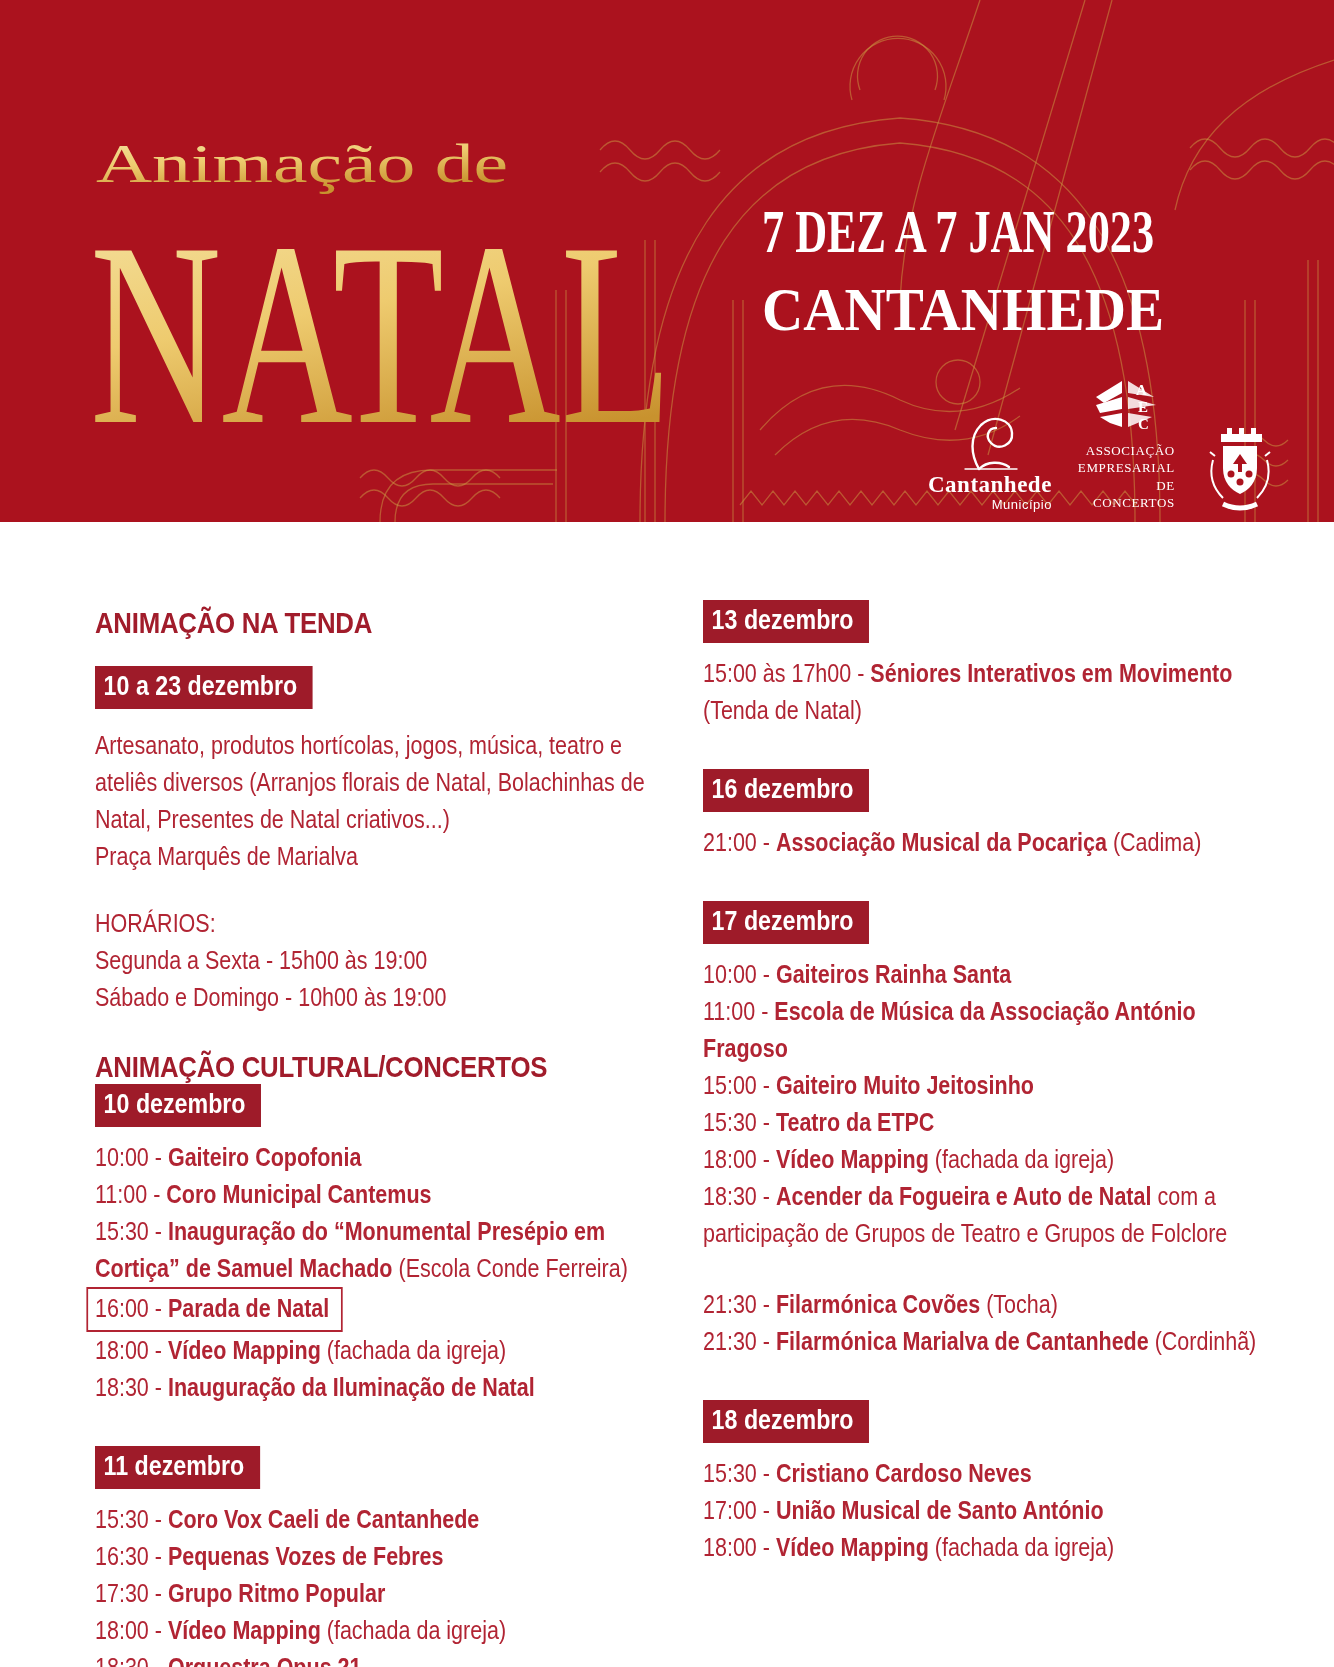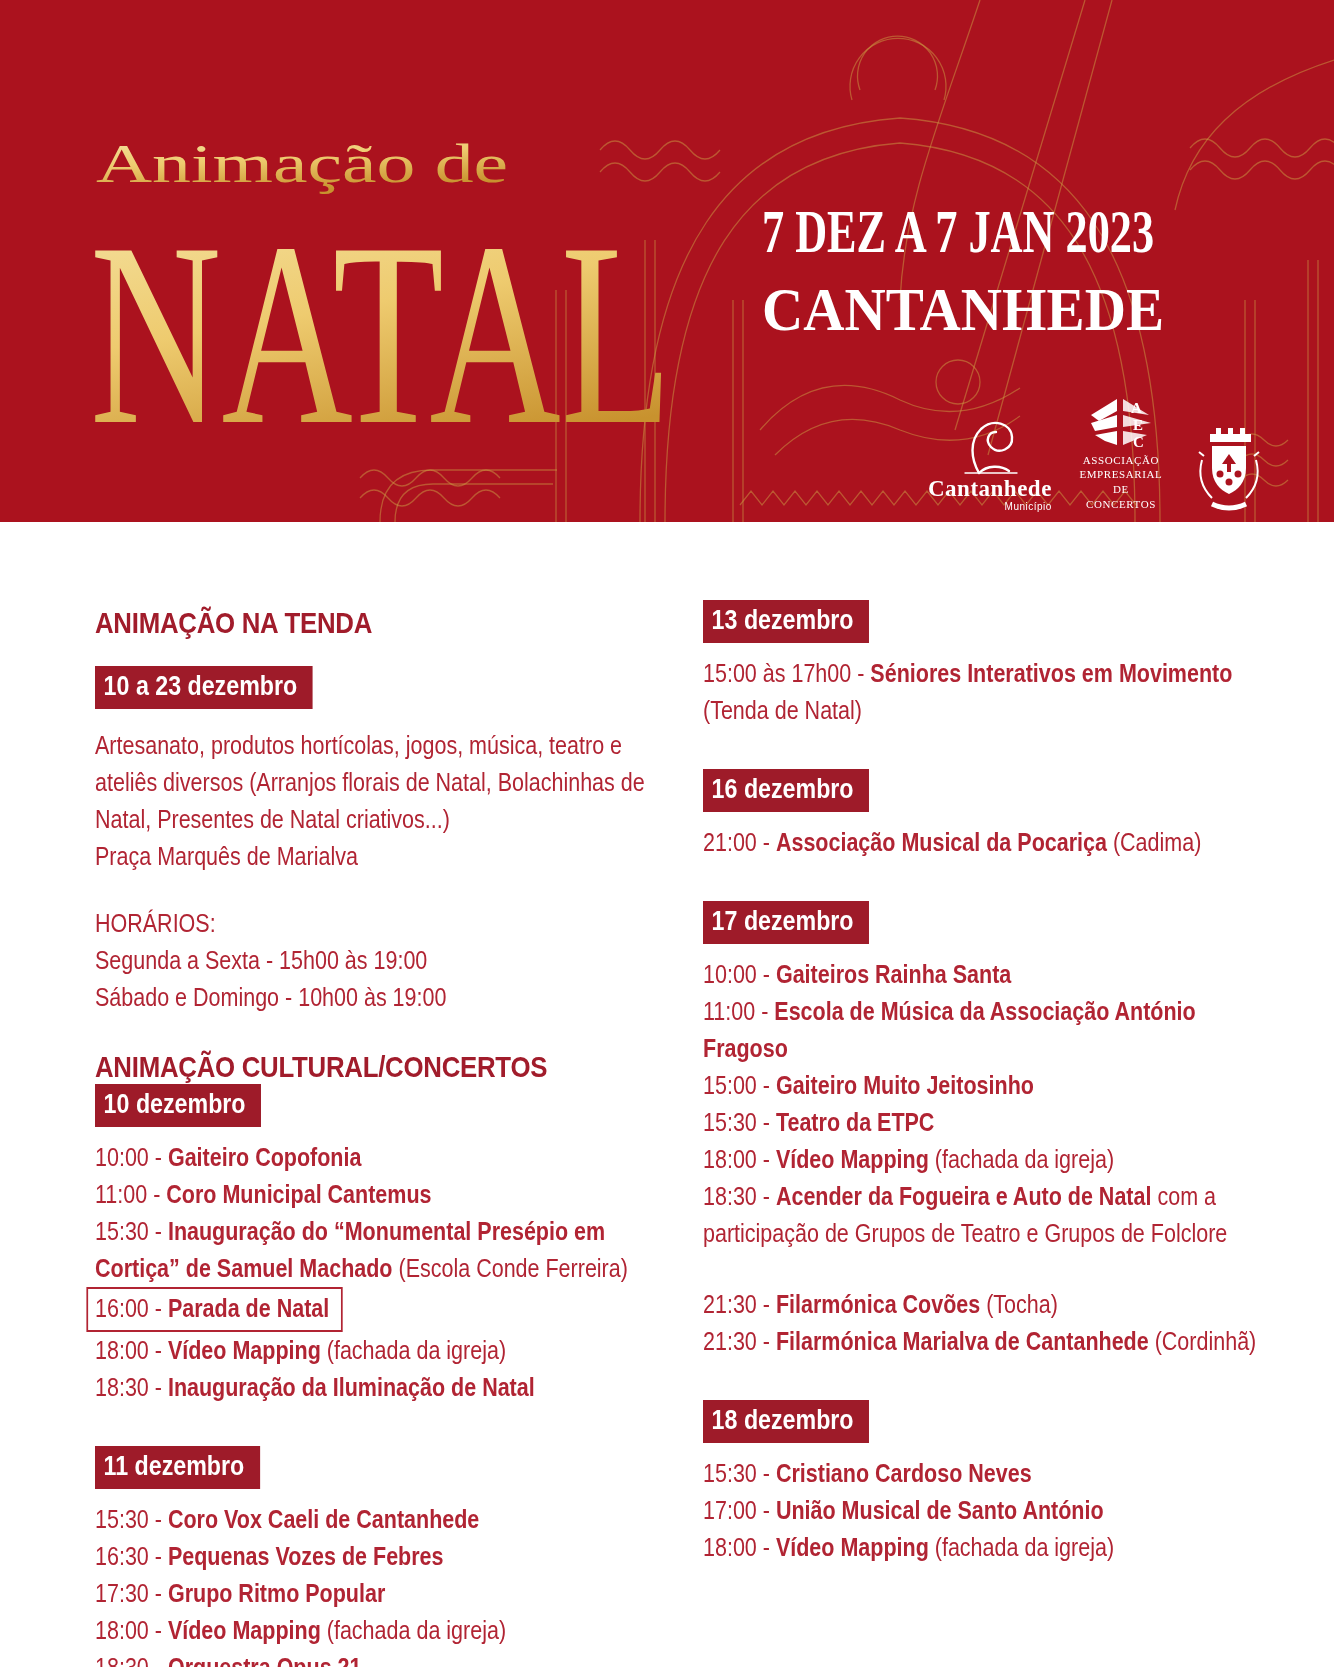--- a/index.html
+++ b/index.html
@@ -22,22 +22,22 @@
   .hero{position:absolute;left:0;top:0;width:1334px;height:522px;background:var(--header-red);overflow:hidden;}
   .lineart{position:absolute;left:0;top:0;pointer-events:none;}
   .goldtext{position:absolute;left:88px;top:104px;overflow:visible;}
   .goldtext text{font-family:"Liberation Serif","DejaVu Serif",serif;}
   .datetext{position:absolute;left:758px;top:200px;overflow:visible;}
   .datetext text{font-family:"Liberation Serif","DejaVu Serif",serif;font-weight:bold;fill:#ffffff;}
 
   .logos{position:absolute;left:928px;top:402px;width:340px;height:110px;display:flex;align-items:flex-end;gap:26px;}
   .logo{display:flex;flex-direction:column;align-items:center;color:#fff;}
   .logo-municipio .wordmark{font-family:"Liberation Serif",serif;font-size:23px;font-weight:bold;letter-spacing:.5px;line-height:1;}
-  .logo-municipio .submark{font-size:10px;align-self:flex-end;margin-top:1px;letter-spacing:.5px;padding-left:29px;}
-  .logo-caption{font-size:11px;letter-spacing:.6px;text-align:center;line-height:1.35;margin-top:0;font-family:"Liberation Serif",serif;}
+  .logo-municipio .submark{font-size:13px;align-self:flex-end;margin-top:1px;letter-spacing:.5px;padding-left:29px;}
+  .logo-caption{font-size:13px;letter-spacing:.6px;text-align:right;line-height:1.35;margin-top:7px;font-family:"Liberation Serif",serif;}
 
   
   .col{position:absolute;transform:scaleX(.86);transform-origin:0 0;color:var(--text-red);}
   .col-left{left:95px;top:606px;width:660px;}
   .col-right{left:703px;top:600px;width:665px;}
 
   h2.section{font-size:30px;font-weight:bold;color:var(--heading-red);letter-spacing:-.3px;}
   .section-concerts{margin-top:34px;}
 
   .badge{display:inline-block;background:var(--badge-red);color:#fff;font-weight:bold;font-size:27px;line-height:1;padding:7px 18px 9px 10px;margin-bottom:12px;}

